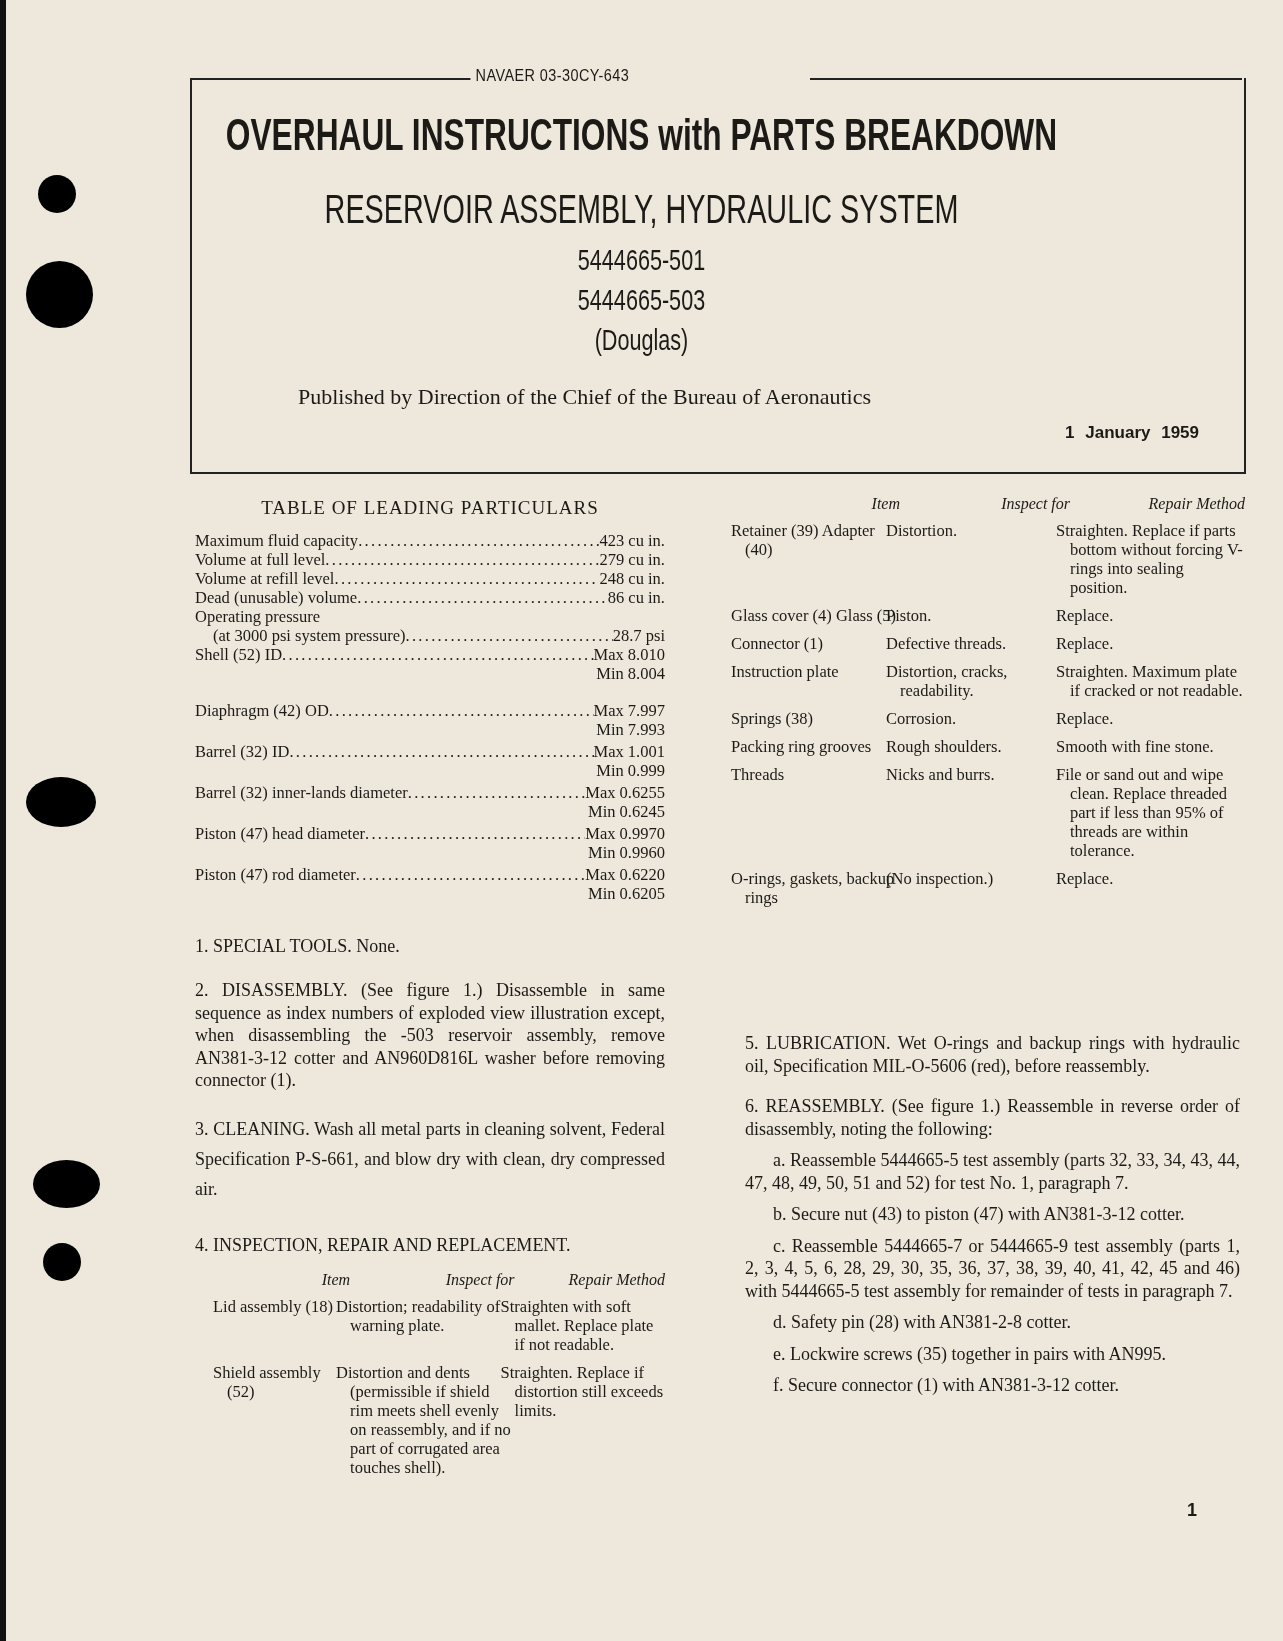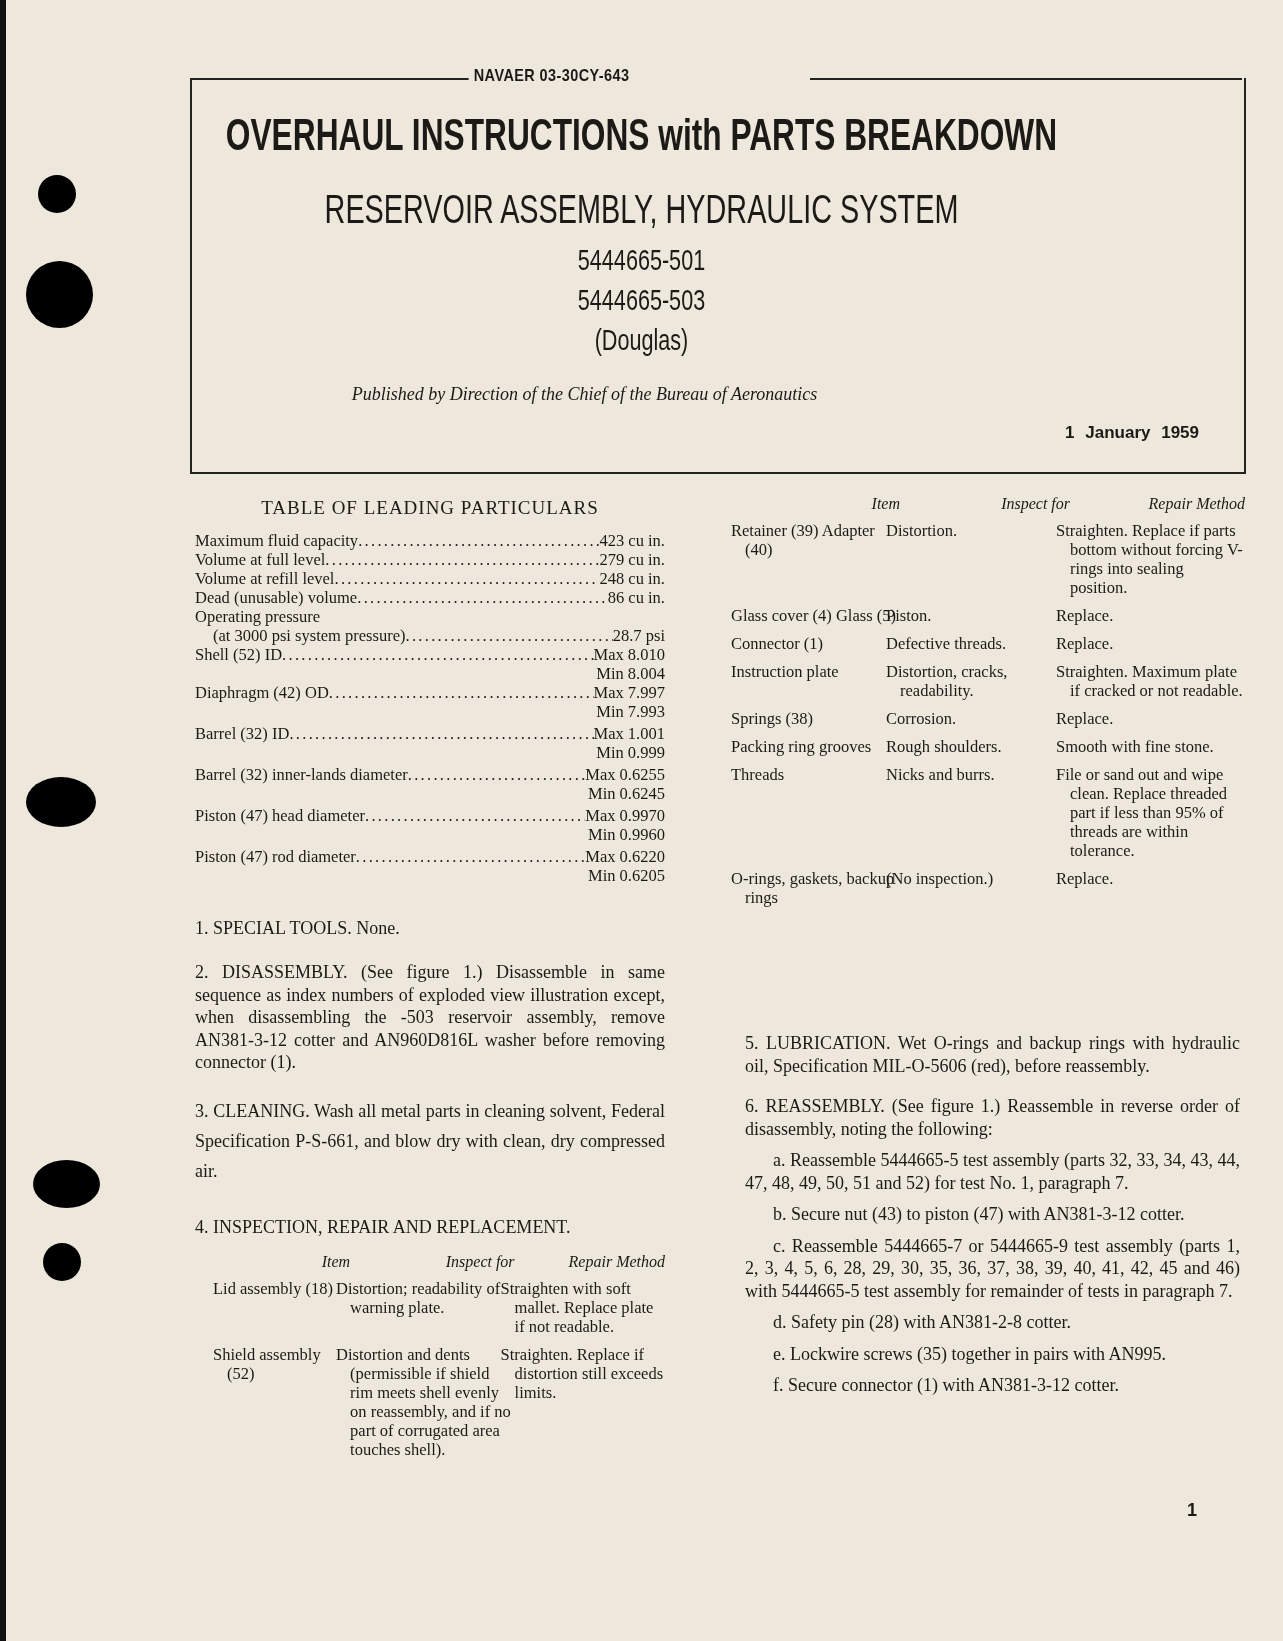--- a/index.html
+++ b/index.html
@@ -11,41 +11,41 @@
   }
   .edge { position:absolute; left:0; top:0; width:6px; height:1641px; background:#111; }
   .hole { position:absolute; background:#000; border-radius:50%; }
   .header-box {
     position:absolute; left:190px; top:78px; width:1052px; height:394px;
     border-left:2px solid #222; border-right:2px solid #222; border-bottom:2px solid #222;
   }
   .header-rule { position:absolute; top:78px; height:2px; background:#222; }
   .navaer {
     position:absolute; top:66px; left:0; width:1104px; text-align:center;
-    font-family:"Liberation Sans", "DejaVu Sans", sans-serif; font-size:17px; font-weight:bold;
+    font-family:"Liberation Sans", "DejaVu Sans", sans-serif; font-size:17px; font-weight:normal;
     letter-spacing:0.5px;
   }
   .navaer span { background:#eee8dc; padding:0 6px; transform:scaleX(0.85); display:inline-block; }
   .title1 {
     position:absolute; top:110px; left:0; width:1283px; text-align:center;
     font-family:"Liberation Sans", "DejaVu Sans", sans-serif; font-weight:bold; font-size:44px;
     transform:scaleX(0.72); transform-origin:center; letter-spacing:0px;
   }
   .title2 {
     position:absolute; top:187px; left:0; width:1283px; text-align:center;
     font-family:"Liberation Sans", "DejaVu Sans", sans-serif; font-size:40px;
     transform:scaleX(0.72); transform-origin:center;
   }
   .partnum {
     position:absolute; left:0; width:1283px; text-align:center;
     font-family:"Liberation Sans", "DejaVu Sans", sans-serif; font-size:30px;
     transform:scaleX(0.72); transform-origin:center;
   }
   .published {
-    position:absolute; top:384px; left:0; width:1169px; text-align:center; font-size:18px;font-style:italic;
+    position:absolute; top:384px; left:0; width:1169px; text-align:center; font-size:22px;
   }
   .date {
     position:absolute; top:423px; right:84px;
     font-family:"Liberation Sans", "DejaVu Sans", sans-serif; font-weight:bold; font-size:17px; word-spacing:6px;
   }
   .col { position:absolute; font-size:16.5px; line-height:19px; }
   .left-col { left:195px; width:470px; top:494px; }
   .right-col { left:745px; width:500px; top:494px; }
   .tlp-title { text-align:center; font-size:19px; letter-spacing:1px; margin-bottom:14px; margin-top:4px; }
   .lp-row { display:flex; align-items:baseline; white-space:nowrap; }
@@ -117,21 +117,21 @@
         <span class="lbl">(at 3000 psi system pressure)</span>
         <span class="dots"></span>
         <span class="val">28.7 psi</span>
       </div>
     <div class="lp-row">
         <span class="lbl">Shell (52) ID</span>
         <span class="dots"></span>
         <span class="val">Max 8.010</span>
       </div>
     <div class="lp-sub">Min 8.004</div>
-    <div class="lp-row" style="margin-top:0;text-align:center;">
+    <div class="lp-row" style="margin-top:18px;text-align:center;">
         <span class="lbl">Diaphragm (42) OD</span>
         <span class="dots"></span>
         <span class="val">Max 7.997</span>
       </div>
     <div class="lp-sub">Min 7.993</div>
     <div class="lp-row" style="margin-top:3px;">
         <span class="lbl">Barrel (32) ID</span>
         <span class="dots"></span>
         <span class="val">Max 1.001</span>
       </div>

